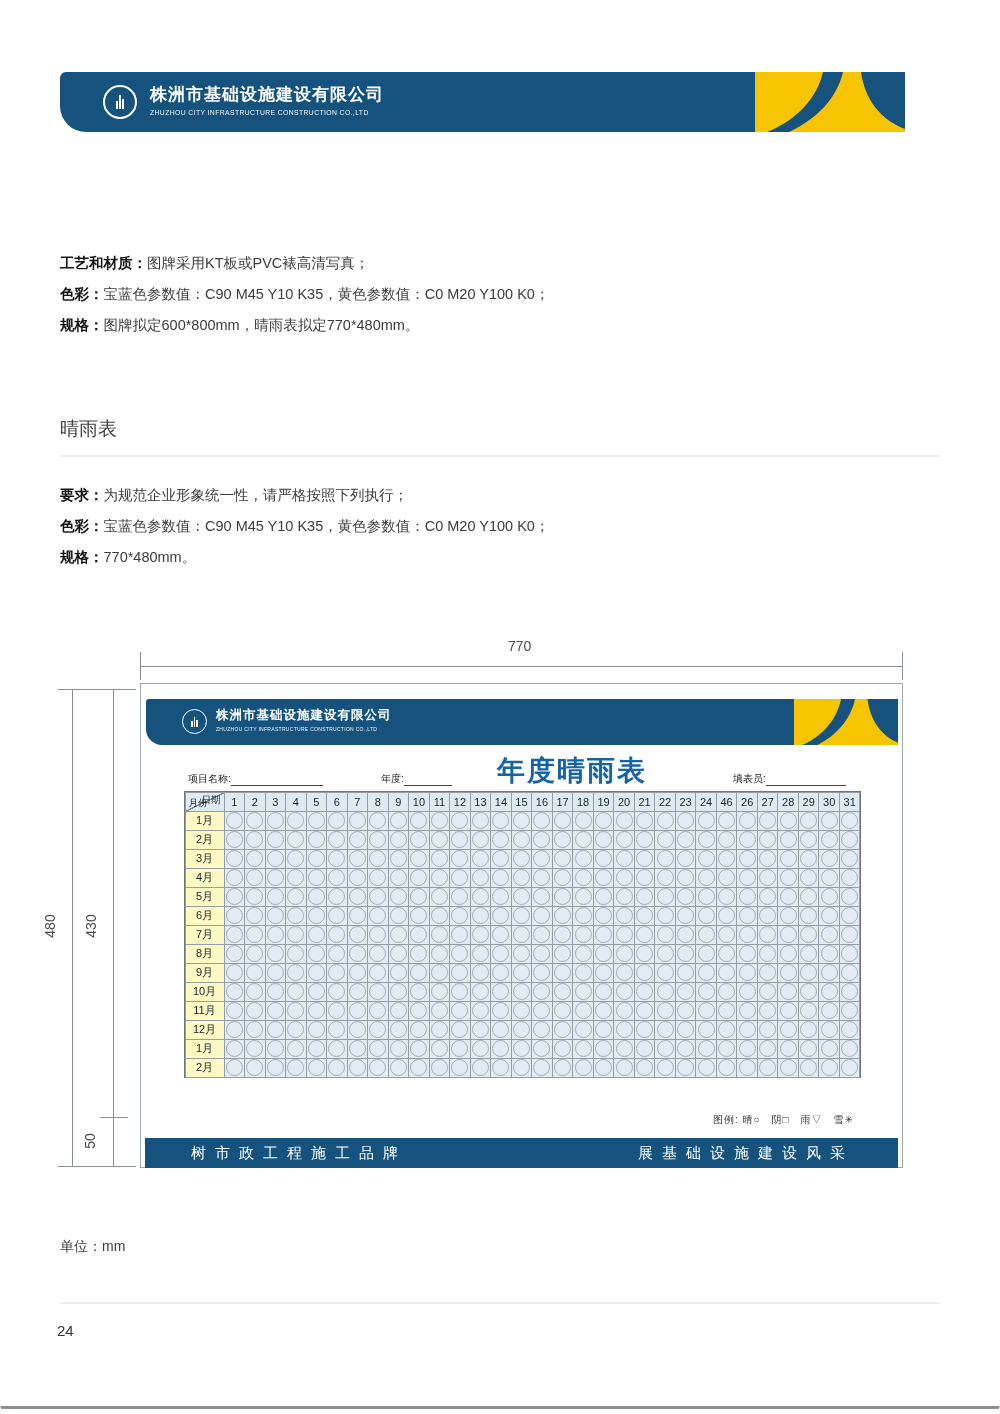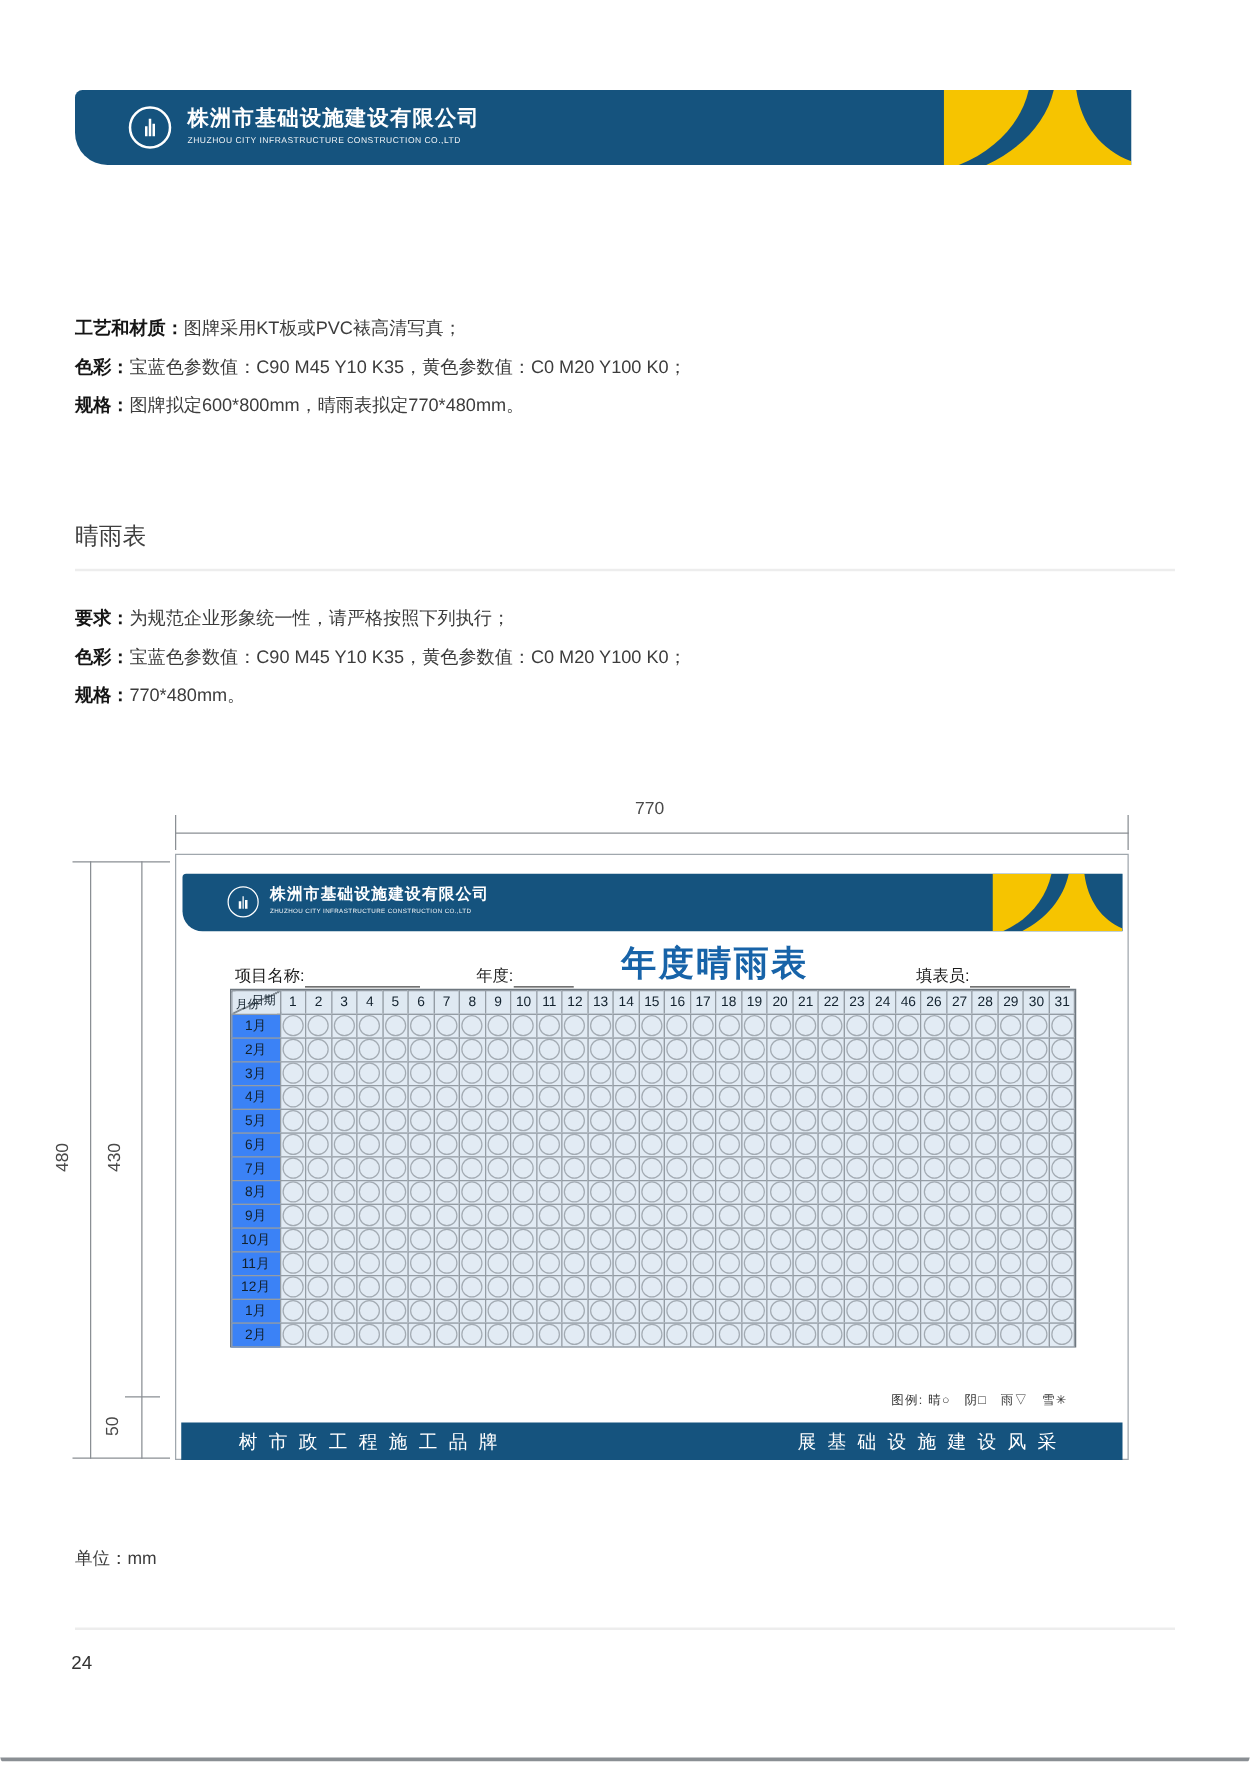--- a/index.html
+++ b/index.html
@@ -25,29 +25,29 @@
   .rule{position:absolute;left:60px;width:880px;border-top:2px solid #ededed;}
 
   
   .dim-line{position:absolute;background:#8a8f94;}
   .dim-label{position:absolute;font-size:14px;color:#4a4a4a;}
   .dim-label.vert{transform:rotate(-90deg);transform-origin:center;}
 
   
   #poster{position:absolute;left:140px;top:683px;width:763px;height:485px;background:#fff;border:1px solid #a0a7ad;}
   #poster-banner{left:5px;top:15px;width:752px;height:46px;border-radius:3px 0 0 16px;}
-  .fieldline{position:absolute;font-size:13px;color:#1c1c1c;white-space:nowrap;}
+  .fieldline{position:absolute;font-size:10px;color:#1c1c1c;white-space:nowrap;}
   .fieldline .blank{display:inline-block;border-bottom:1px solid #444;height:11px;vertical-align:bottom;}
   #poster-title{position:absolute;left:356px;top:68px;font-size:28px;font-weight:bold;color:#1763A8;letter-spacing:2px;white-space:nowrap;}
 
   
   #wtable{position:absolute;left:43px;top:107px;width:677px;border:1px solid #6e777f;border-collapse:collapse;}
   #wtable .trow{display:flex;}
   #wtable .cell{border:1px solid #949ca4;margin:-0.5px;flex:1 1 0;min-width:0;display:flex;align-items:center;justify-content:center;}
-  #wtable .mcell{flex:0 0 40px;background:#3b82f6;font-size:11px;color:#12202c;}
+  #wtable .mcell{flex:0 0 40px;background:#fef9c3;font-size:11px;color:#12202c;}
   #wtable .hrow .cell{height:31px;background:#dfe9f2;font-size:11px;color:#13222e;}
   #wtable .trow .cell{height:20px;}
   #wtable .trow:not(.hrow) .cell:not(.mcell){background:#e2ebf4;}
   .circle{width:17px;height:17px;border:1px solid #a3abb3;border-radius:50%;background:transparent;}
   #corner{position:relative;background:
       linear-gradient(to bottom right, rgba(0,0,0,0) calc(50% - 0.7px), #7a838b calc(50% - 0.7px), #7a838b calc(50% + 0.7px), rgba(0,0,0,0) calc(50% + 0.7px)), #dfe9f2 !important;}
   #corner .tr{position:absolute;top:1px;right:3px;font-size:9.5px;}
   #corner .bl{position:absolute;bottom:1px;left:3px;font-size:9.5px;}
 
   #legend{position:absolute;top:429px;right:48px;font-size:10px;color:#333;letter-spacing:1px;white-space:nowrap;}

